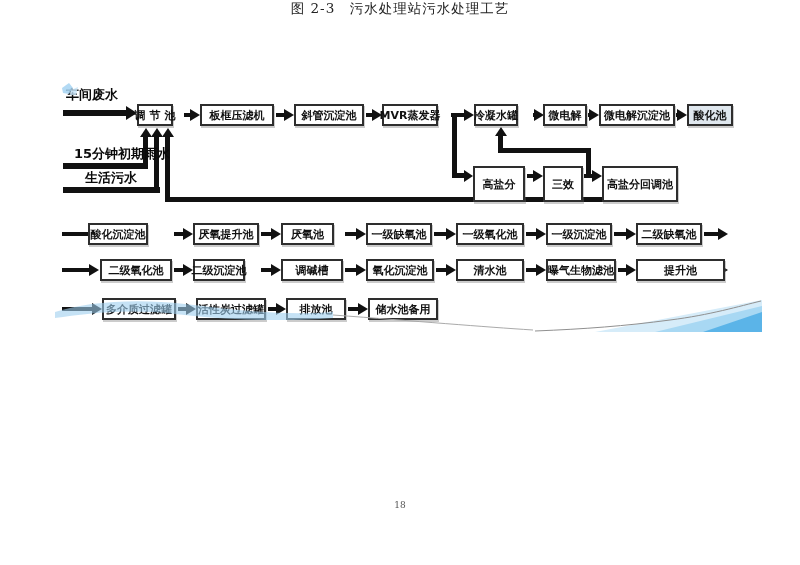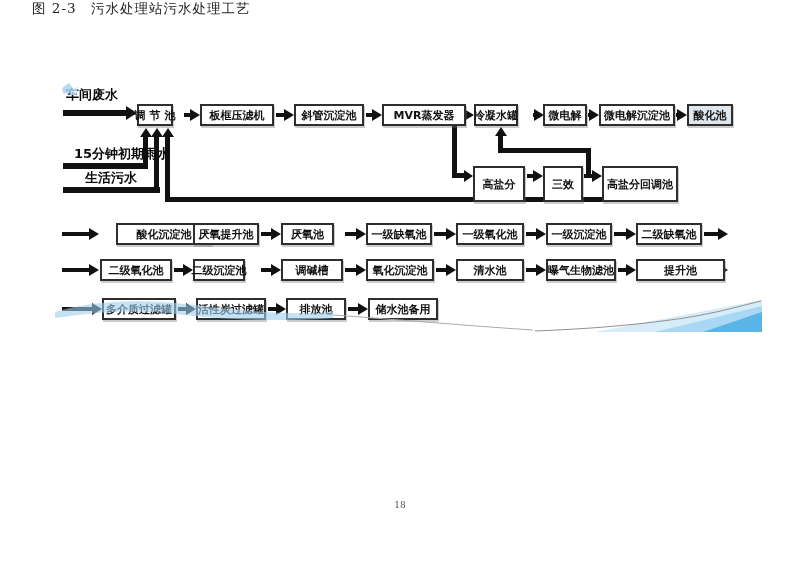--- a/index.html
+++ b/index.html
@@ -22,23 +22,23 @@
   .arr.thick{height:6px;}
   .arr.thick::after{border-left-width:11px;border-top-width:7px;border-bottom-width:7px;}
   .seg{position:absolute;background:#111;z-index:1;}
   .headu{position:absolute;width:0;height:0;z-index:1;
         border-left:6px solid transparent;border-right:6px solid transparent;
         border-bottom:9px solid #111;}
   .headr{position:absolute;width:0;height:0;z-index:1;
         border-top:6px solid transparent;border-bottom:6px solid transparent;
         border-left:9px solid #111;}
   .inlabel{position:absolute;font-weight:bold;font-size:13px;color:#0a0a0a;white-space:nowrap;z-index:2;}
-  .caption{position:absolute;left:0;right:0;top:336;
+  .caption{position:absolute;left:0;right:0;top:336;text-align:center;
         font-family:"DejaVu Serif","Liberation Serif",serif;font-size:13.5px;
-        letter-spacing:1px;color:#222;z-index:2;margin-left:32px;}
+        letter-spacing:1px;color:#222;z-index:2;}
   .pagenum{position:absolute;left:0;right:0;top:500px;text-align:center;
         font-family:"DejaVu Serif","Liberation Serif",serif;font-size:9px;color:#555;}
   .artifact{position:absolute;pointer-events:none;z-index:5;}
 </style>
 </head>
 <body>
 
 <div class="page">
   <div class="abs" style="left:0;top:0;width:800px;height:565px">
 
@@ -52,21 +52,21 @@
     <div class="seg" style="left:143px;top:136px;width:5px;height:28px"></div>
     <div class="headu" style="left:140px;top:128px"></div>
 
     <div class="seg" style="left:63px;top:187px;width:97px;height:6px"></div>
     <div class="seg" style="left:154px;top:136px;width:5px;height:52px"></div>
     <div class="headu" style="left:151px;top:128px"></div>
 
     <div class="node sp" style="left:137px;top:104px;width:36px">调节池</div>
     <div class="node" style="left:200px;top:104px;width:74px">板框压滤机</div>
     <div class="node" style="left:294px;top:104px;width:70px">斜管沉淀池</div>
-    <div class="node" style="left:382px;top:104px;width:84px">MVR蒸发器</div>
+    <div class="node" style="left:382px;top:104px;width:56px">MVR蒸发器</div>
     <div class="node" style="left:474px;top:104px;width:44px">冷凝水罐</div>
     <div class="node" style="left:543px;top:104px;width:44px">微电解</div>
     <div class="node" style="left:599px;top:104px;width:76px">微电解沉淀池</div>
     <div class="node hl" style="left:687px;top:104px;width:46px">酸化池</div>
 
     <div class="arr" style="left:184px;top:113px;width:6px"></div>
     <div class="arr" style="left:276px;top:113px;width:8px"></div>
     <div class="arr" style="left:366px;top:113px;width:6px"></div>
     <div class="arr" style="left:451px;top:113px;width:13px"></div>
     <div class="arr" style="left:533px;top:113px;width:1px"></div>
@@ -87,21 +87,21 @@
     <div class="seg" style="left:498px;top:148px;width:93px;height:5px"></div>
     <div class="seg" style="left:498px;top:135px;width:5px;height:15px"></div>
     <div class="headu" style="left:495px;top:127px"></div>
 
     <div class="seg" style="left:637px;top:187px;width:5px;height:13px"></div>
     <div class="seg" style="left:165px;top:197px;width:477px;height:5px"></div>
     <div class="seg" style="left:165px;top:136px;width:5px;height:63px"></div>
     <div class="headu" style="left:162px;top:128px"></div>
 
     <div class="arr" style="left:62px;top:232px;width:27px"></div>
-    <div class="node" style="left:116px;top:223px;width:96px">酸化沉淀池</div>
+    <div class="node" style="left:88px;top:223px;width:60px">酸化沉淀池</div>
     <div class="arr" style="left:174px;top:232px;width:9px"></div>
     <div class="node" style="left:193px;top:223px;width:66px">厌氧提升池</div>
     <div class="arr" style="left:261px;top:232px;width:10px"></div>
     <div class="node" style="left:281px;top:223px;width:53px">厌氧池</div>
     <div class="arr" style="left:345px;top:232px;width:11px"></div>
     <div class="node" style="left:366px;top:223px;width:66px">一级缺氧池</div>
     <div class="arr" style="left:434px;top:232px;width:12px"></div>
     <div class="node" style="left:456px;top:223px;width:68px">一级氧化池</div>
     <div class="arr" style="left:526px;top:232px;width:10px"></div>
     <div class="node" style="left:546px;top:223px;width:66px">一级沉淀池</div>

